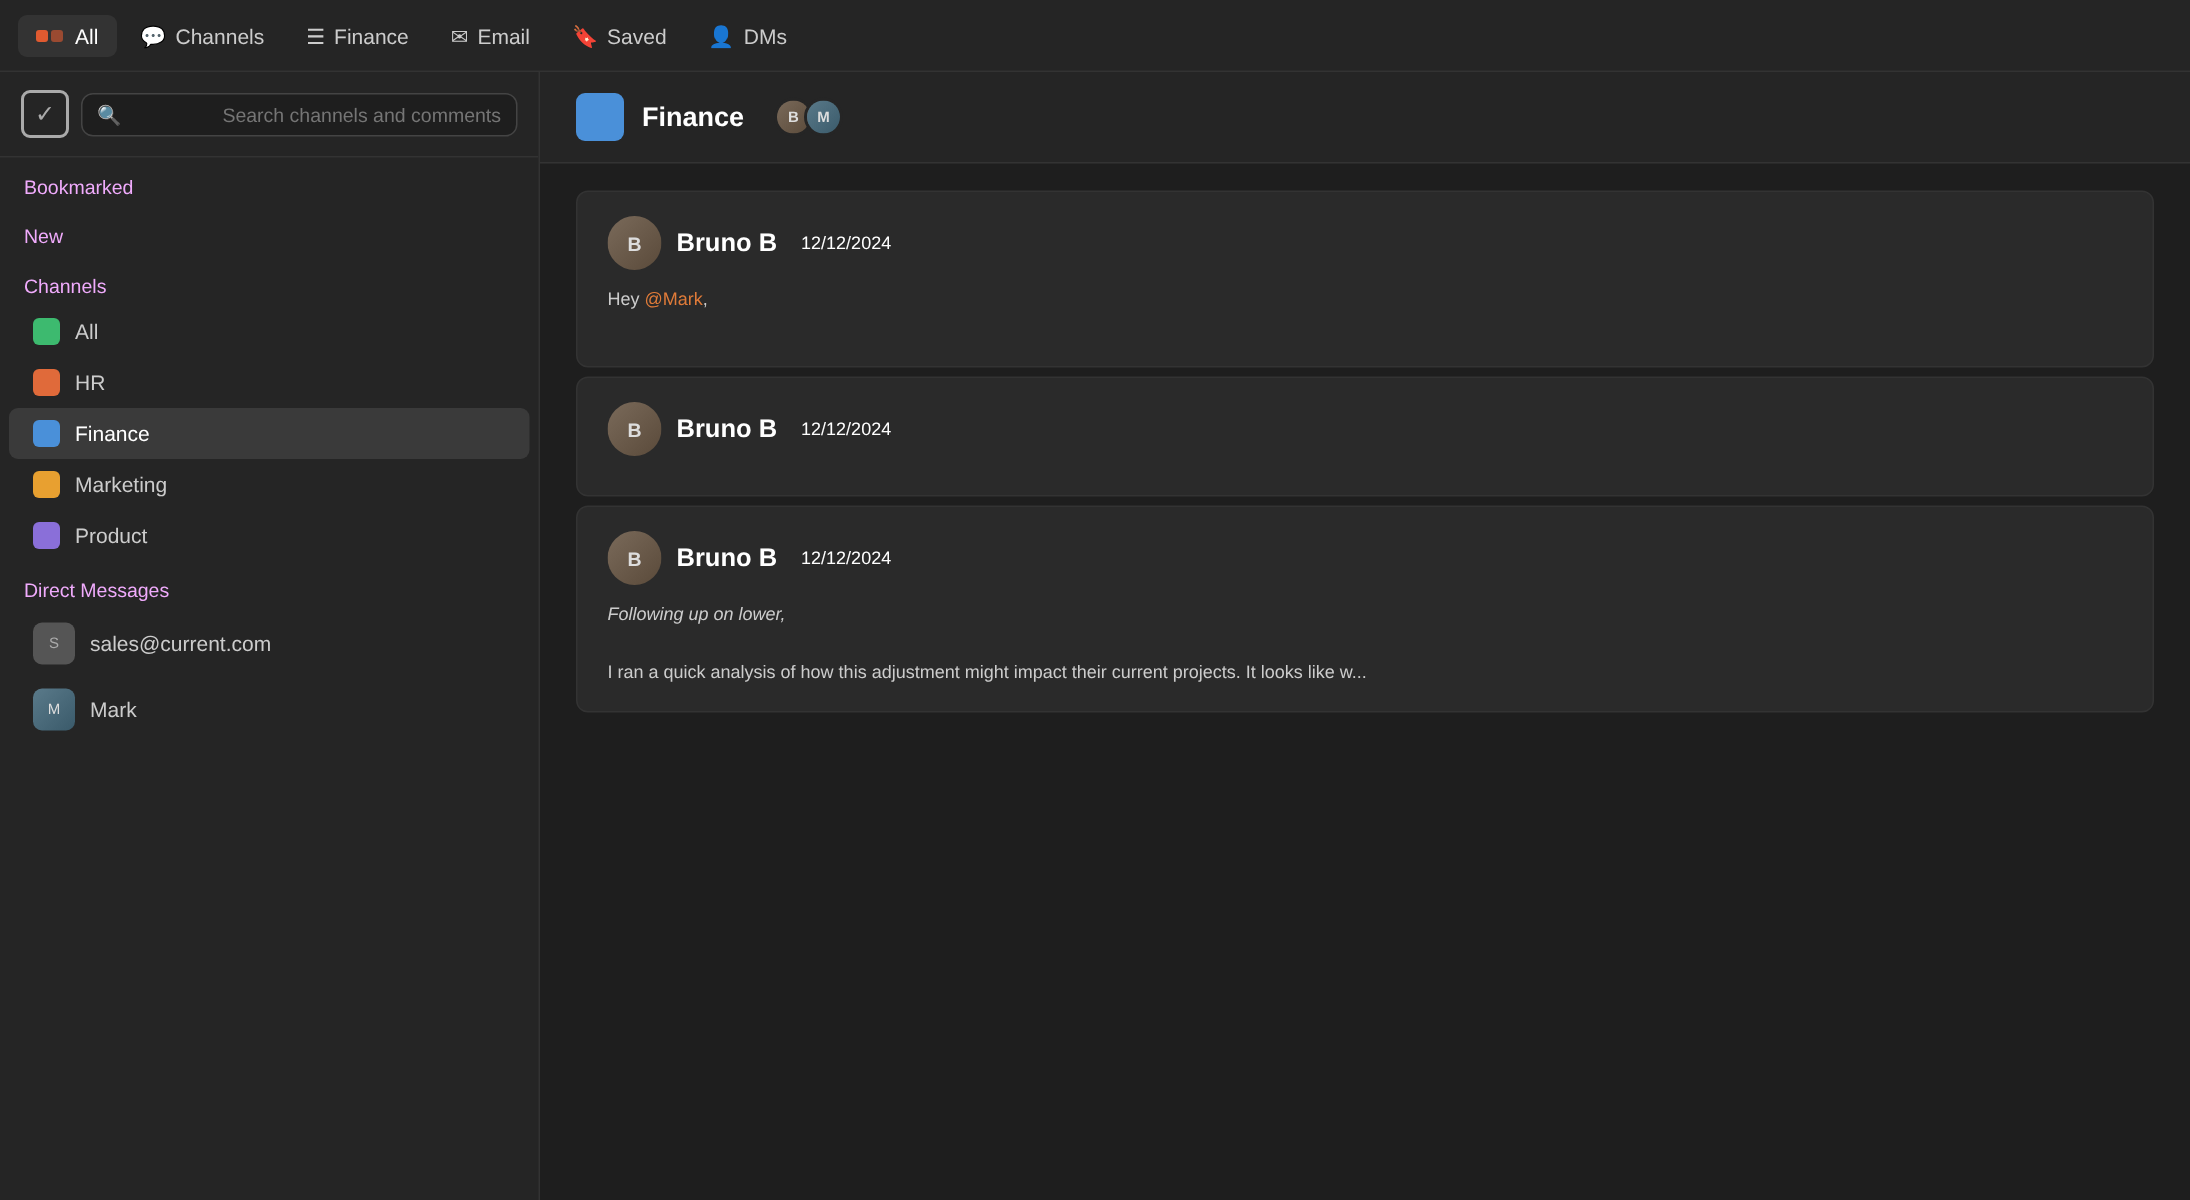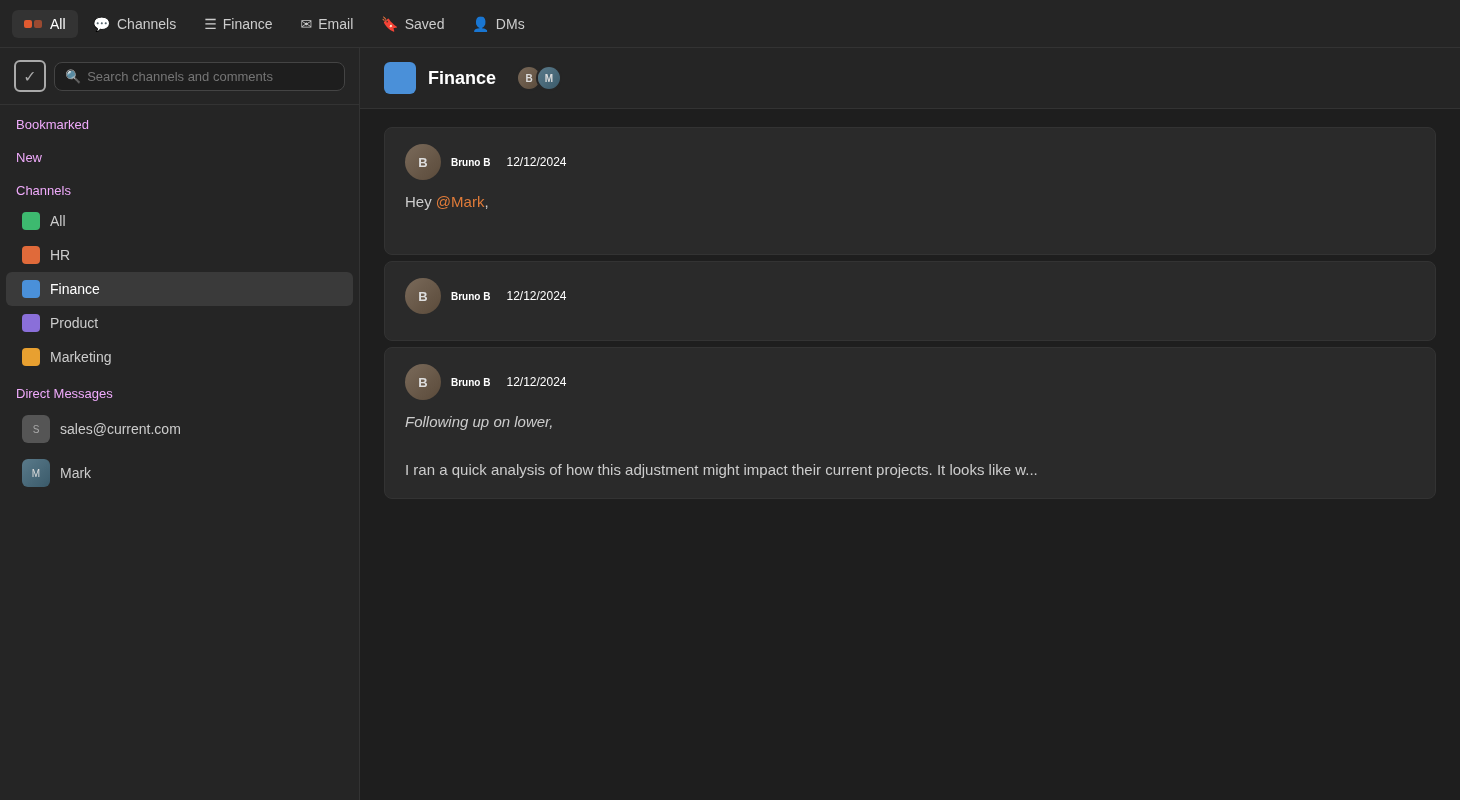--- a/index.html
+++ b/index.html
@@ -93,20 +93,21 @@
       gap: 6px;
     }
 
     .search-box input {
       background: transparent;
       border: none;
       outline: none;
       color: #ccc;
       font-size: 13px;
       width: 100%;
+      text-align: right;
     }
 
     .search-icon { color: #888; font-size: 13px; }
 
     .sidebar-section-label {
       padding: 12px 16px 6px;
       font-size: 13px;
       color: #f0abfc;
       font-weight: 500;
     }
@@ -235,32 +236,32 @@
       overflow: hidden;
       display: flex;
       align-items: center;
       justify-content: center;
       font-size: 12px;
       color: #fff;
     }
 
     .msg-sender {
       font-weight: 600;
-      font-size: 10px;
+      font-size: 17px;
       color: #fff;
     }
 
     .msg-date {
       font-size: 12px;
       color: #ffffff;
       margin-left: 6px;
     }
 
     .message-body {
-      font-size: 15px;
+      font-size: 12px;
       color: #ccc;
       line-height: 1.6;
     }
 
     .mention {
       color: #e07b39;
     }
 
     
     .avatar-face {
@@ -333,26 +334,26 @@
     </div>
     <div class="sidebar-item">
       <div class="channel-dot" style="background:#e06a3a;"></div>
       <span>HR</span>
     </div>
     <div class="sidebar-item active">
       <div class="channel-dot" style="background:#4a90d9;"></div>
       <span>Finance</span>
     </div>
     <div class="sidebar-item">
+      <div class="channel-dot" style="background:#e8a030;"></div>
+      <span>Marketing</span>
+    </div>
+    <div class="sidebar-item">
       <div class="channel-dot" style="background:#8a6fd9;"></div>
       <span>Product</span>
-    </div>
-    <div class="sidebar-item">
-      <div class="channel-dot" style="background:#e8a030;"></div>
-      <span>Marketing</span>
     </div>
 
     <div class="sidebar-section-label">Direct Messages</div>
 
     <div class="sidebar-item">
       <div class="dm-avatar">
         <span style="font-size:10px;color:#aaa;">S</span>
       </div>
       <span>sales@current.com</span>
     </div>

